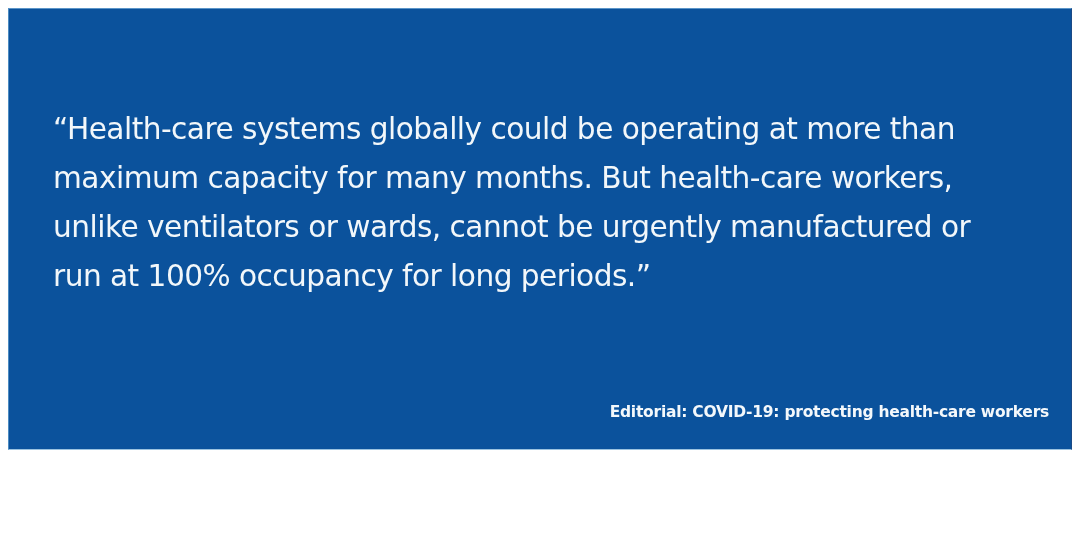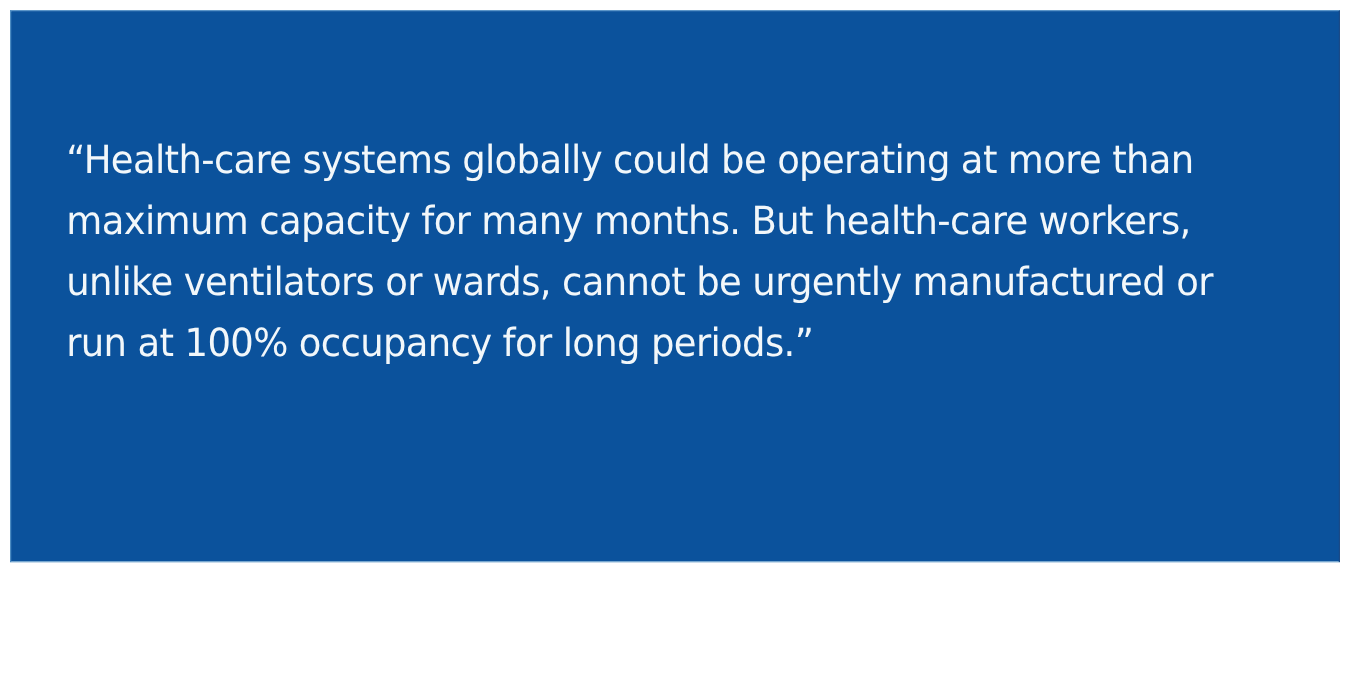--- a/index.html
+++ b/index.html
@@ -88,20 +88,21 @@
 
   <div id="quote-panel">
 
     <div id="quote-block">
       <div class="quote-line">“Health-care systems globally could be operating at more than</div>
       <div class="quote-line">maximum capacity for many months. But health-care workers,</div>
       <div class="quote-line">unlike ventilators or wards, cannot be urgently manufactured or</div>
       <div class="quote-line">run at 100% occupancy for long periods.”</div>
     </div>
 
+    <div id="attribution">Editorial: COVID-19: protecting health-care workers</div>
 
   </div>
 
   <div id="footer">
     
     
   </div>
 
 </div>
 

